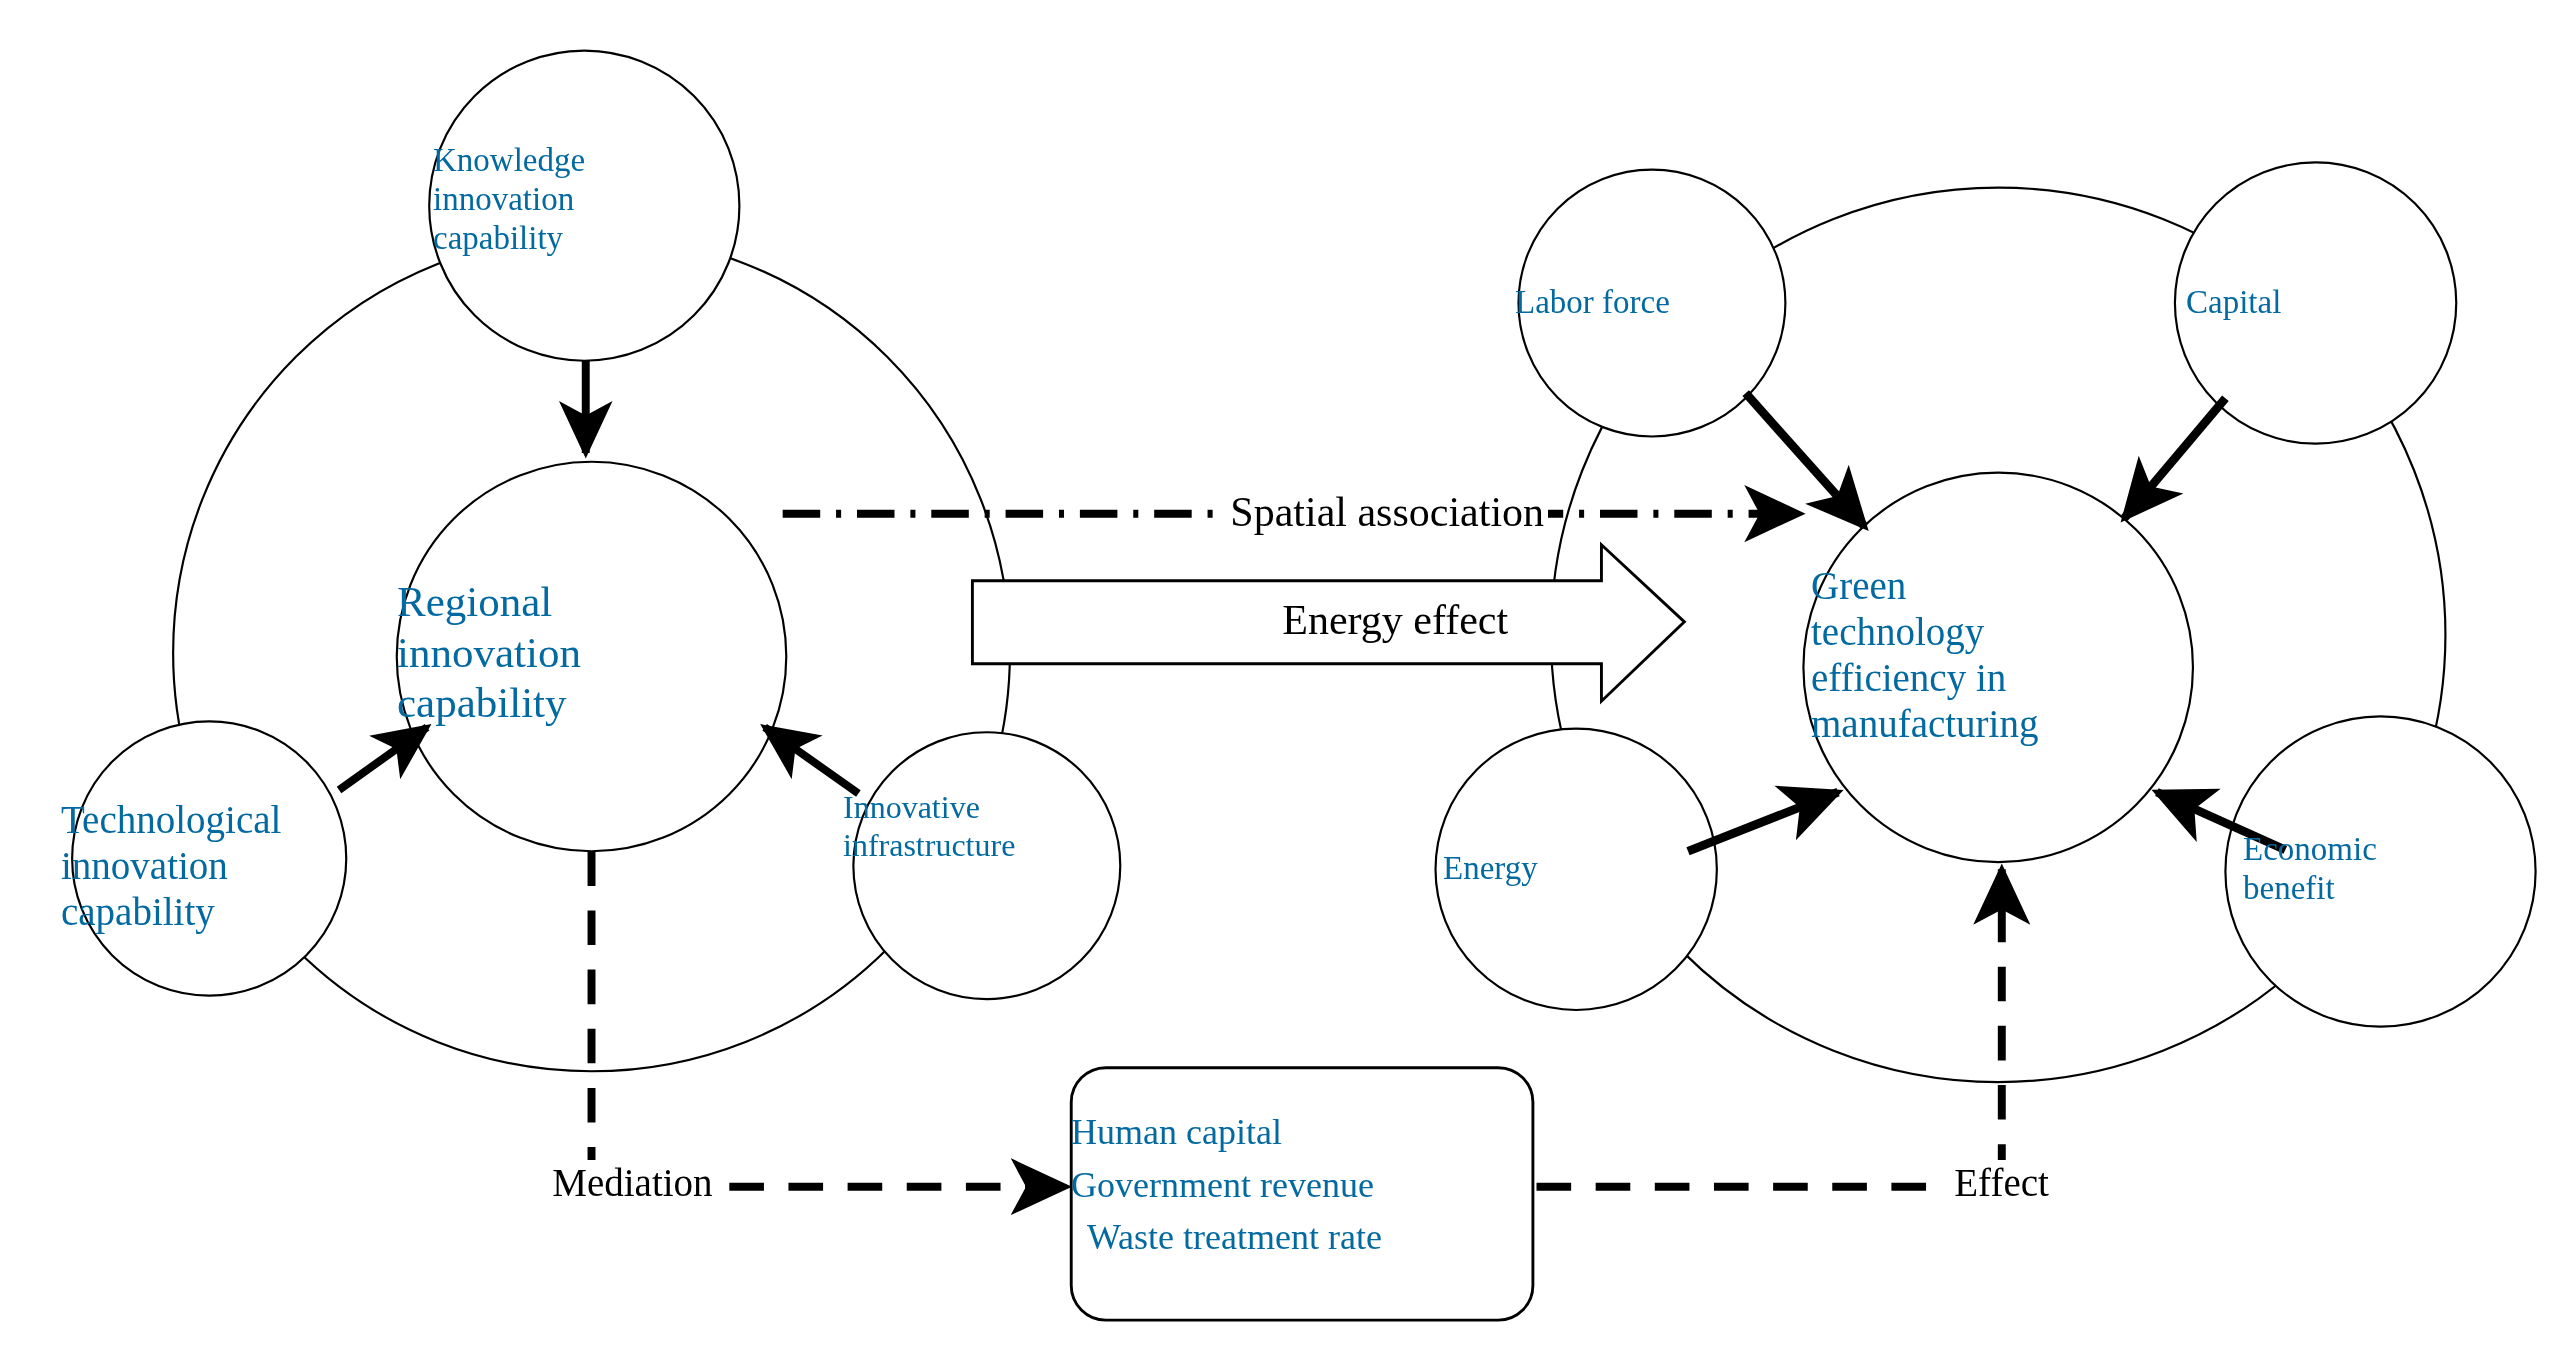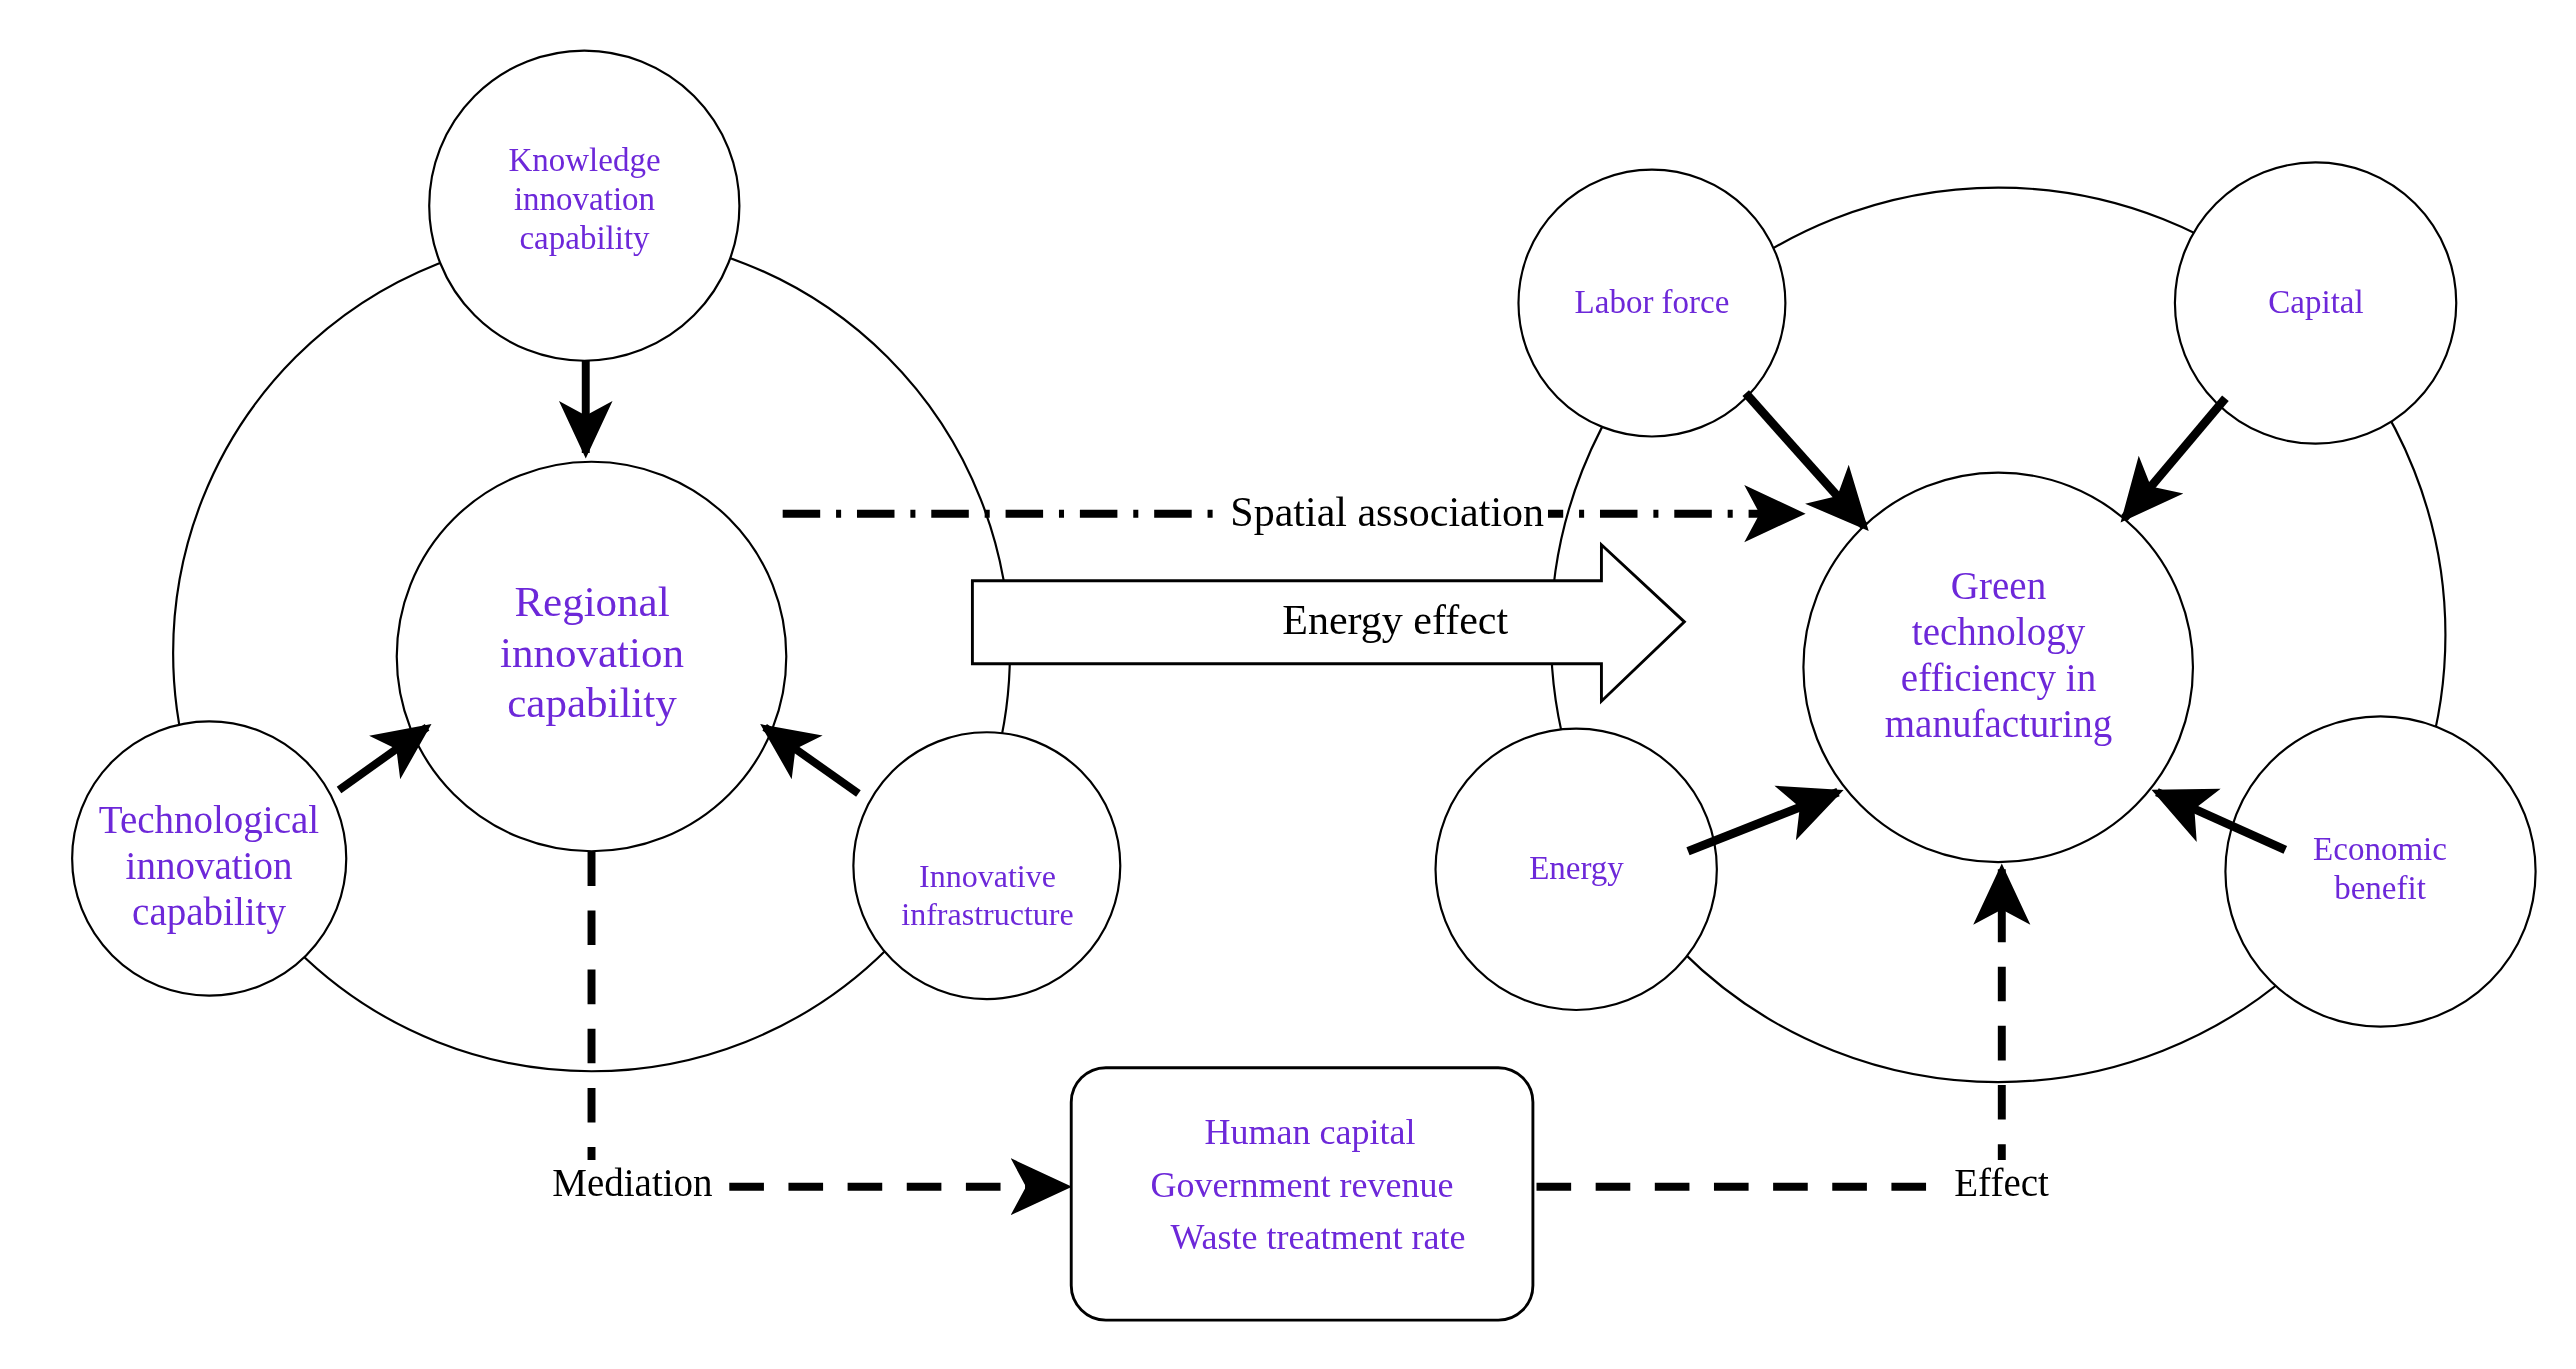--- a/index.html
+++ b/index.html
@@ -1,22 +1,22 @@
 <!DOCTYPE html>
 <html style="font-size:11.5px"><head>
 <meta charset="utf-8">
 <style>
   html,body{margin:0;padding:0;background:#ffffff;}
   body{font-family:"Liberation Serif","DejaVu Serif",serif;}
   #stage{position:relative;width:2576px;height:1370px;background:#ffffff;overflow:hidden;}
   #stage svg{position:absolute;left:0;top:0;width:2576px;height:1370px;}
   .nodeText{
     position:absolute;
-    text-align:center;
-    color:#6d28d9;
+    text-align:left;
+    color:#0369a1;
     line-height:1.18;
     white-space:pre-line;
     pointer-events:none;
     font-family:"Liberation Serif","DejaVu Serif",serif;
   }
   .edgeLabel{
     position:absolute;
     color:#000;
     white-space:nowrap;
     background:#ffffff;
@@ -91,21 +91,21 @@
 capability</div>
 
   <div class="nodeText" style="left:433px; top:141px; width:303px; font-size:33px;">Knowledge
 innovation
 capability</div>
 
   <div class="nodeText" style="left:61px; top:797px; width:296px; font-size:39px;font-family:Liberation Serif, serif;">Technological
 innovation
 capability</div>
 
-  <div class="nodeText" style="left:843px; top:858px; width:289px; font-size:32px;">Innovative
+  <div class="nodeText" style="left:843px; top:789px; width:289px; font-size:32px;">Innovative
 infrastructure</div>
 
   <div class="nodeText" style="left:1811px; top:563px; width:375px; font-size:39px;">Green
 technology
 efficiency in
 manufacturing</div>
 
   <div class="nodeText" style="left:1515px; top:283px; width:274px; font-size:33px;">Labor force</div>
 
   <div class="nodeText" style="left:2186px; top:283px; width:260px; font-size:33px;">Capital</div>

